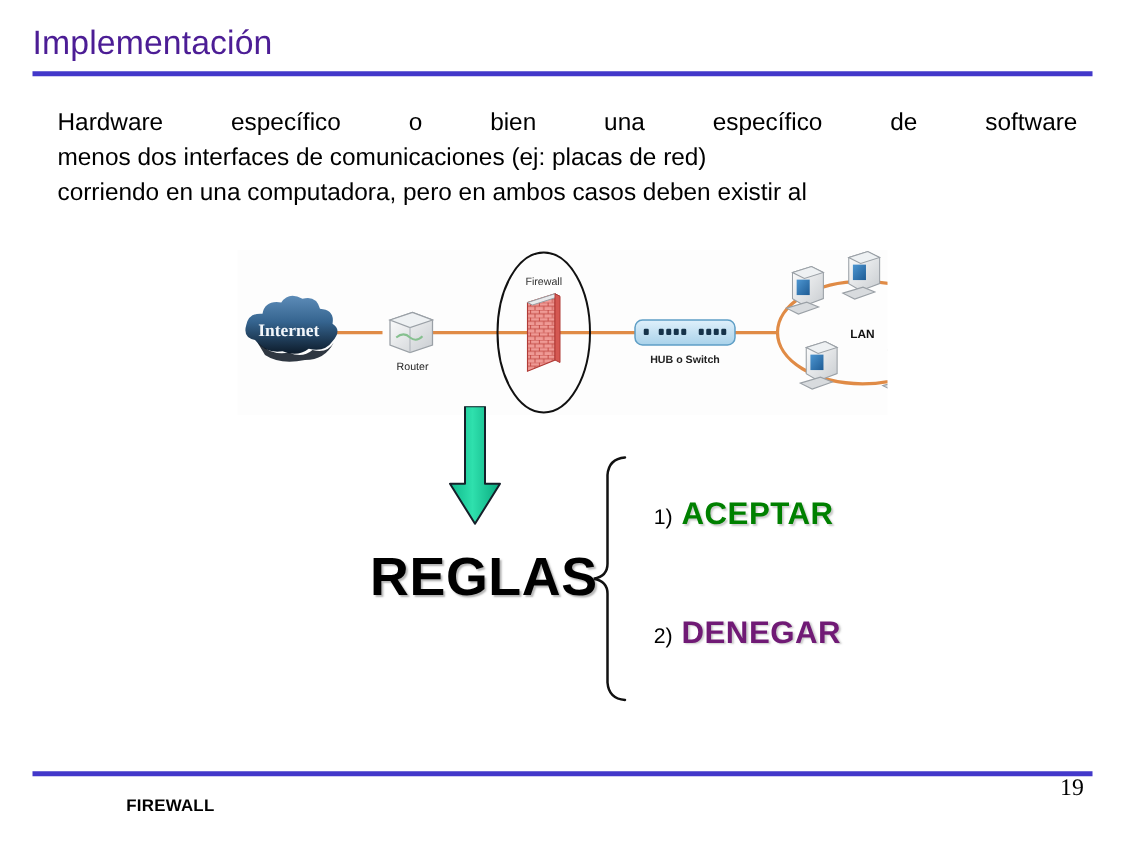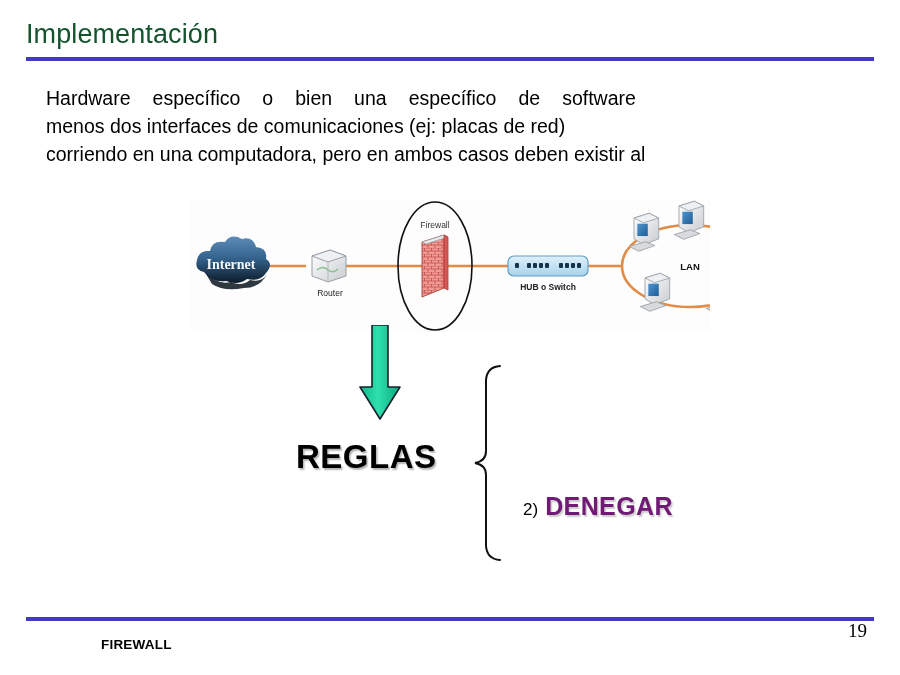--- a/index.html
+++ b/index.html
@@ -10,54 +10,54 @@
     color:#000;
     overflow:hidden;
     position:relative;
   }
   .slide{position:absolute;inset:0;}
 
   
   .title{
     position:absolute;left:26px;top:20px;
     font-size:27px;font-weight:400;letter-spacing:.1px;
-    color:#14532d;line-height:1.1;white-space:nowrap;
+    color:#4c1d95;line-height:1.1;white-space:nowrap;
   }
   .title-rule{
     position:absolute;left:26px;top:57px;width:848px;height:4px;
     background:#4338ca;
   }
 
   
   .body-text{
     position:absolute;left:46px;top:84px;width:816px;
     font-size:19.5px;line-height:28px;color:#000;
     text-align:justify;
   }
   .body-text .ln{display:block;white-space:nowrap;}
   .body-text .ln.j{
-    display:flex;justify-content:flex-start;gap:22px;
+    display:flex;justify-content:space-between;gap:22px;
   }
   .body-text .ln.j > span{white-space:pre;}
 
   
   .diagram{
     position:absolute;left:190px;top:200px;width:520px;height:132px;
     background:#fdfdfd;
   }
   .diagram svg{display:block;width:520px;height:132px;}
 
   
   .arrow-wrap{position:absolute;left:345px;top:325px;width:70px;height:100px;}
   .arrow-wrap svg{display:block;}
 
   
   .reglas{
     position:absolute;left:296px;top:438px;
-    font-size:33px;font-weight:bold;letter-spacing:.5px;
+    font-size:43px;font-weight:bold;letter-spacing:.5px;
     text-shadow:1.5px 1.5px 1.5px rgba(120,120,120,.55);
   }
 
   
   .brace{position:absolute;left:470px;top:363px;width:40px;height:200px;}
   .brace svg{display:block;}
 
   
   .rule-item{position:absolute;font-size:0;white-space:nowrap;}
   .rule-item .num{
@@ -234,20 +234,23 @@
   </div>
 
   <div class="reglas">REGLAS</div>
 
   <div class="brace">
     <svg width="40" height="200" viewBox="0 0 40 200" xmlns="http://www.w3.org/2000/svg">
       <path d="M30 3 Q17 4 16 17 L16 88 Q16 98 5 100 Q16 102 16 112 L16 183 Q17 196 30 197" fill="none" stroke="#111" stroke-width="2" stroke-linecap="round"></path>
     </svg>
   </div>
 
+  <div class="rule-item" id="rule-accept">
+    <span class="num">1)</span><span class="word" id="w-accept" style="color: rgb(0, 128, 0);">ACEPTAR</span>
+  </div>
 
   <div class="rule-item" id="rule-deny">
     <span class="num">2)</span><span class="word" id="w-deny" style="color: #701a75;">DENEGAR</span>
   </div>
 
   <div class="footer-rule" style="background: rgb(67, 56, 202);"></div>
   <div class="page-num">19</div>
   <div class="footer-label">FIREWALL</div>
 
 </div>

